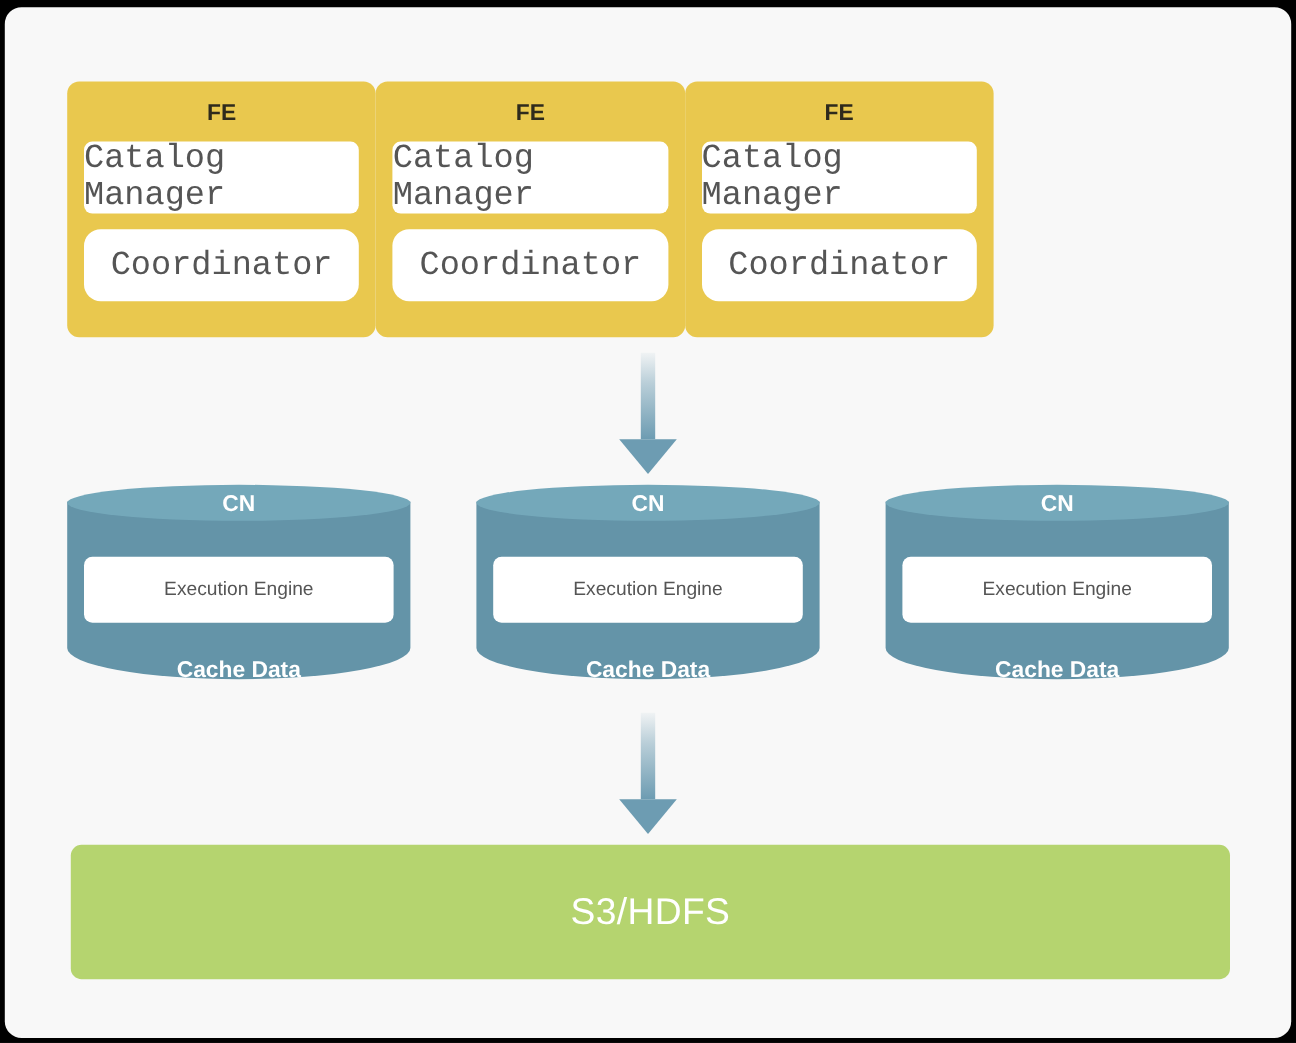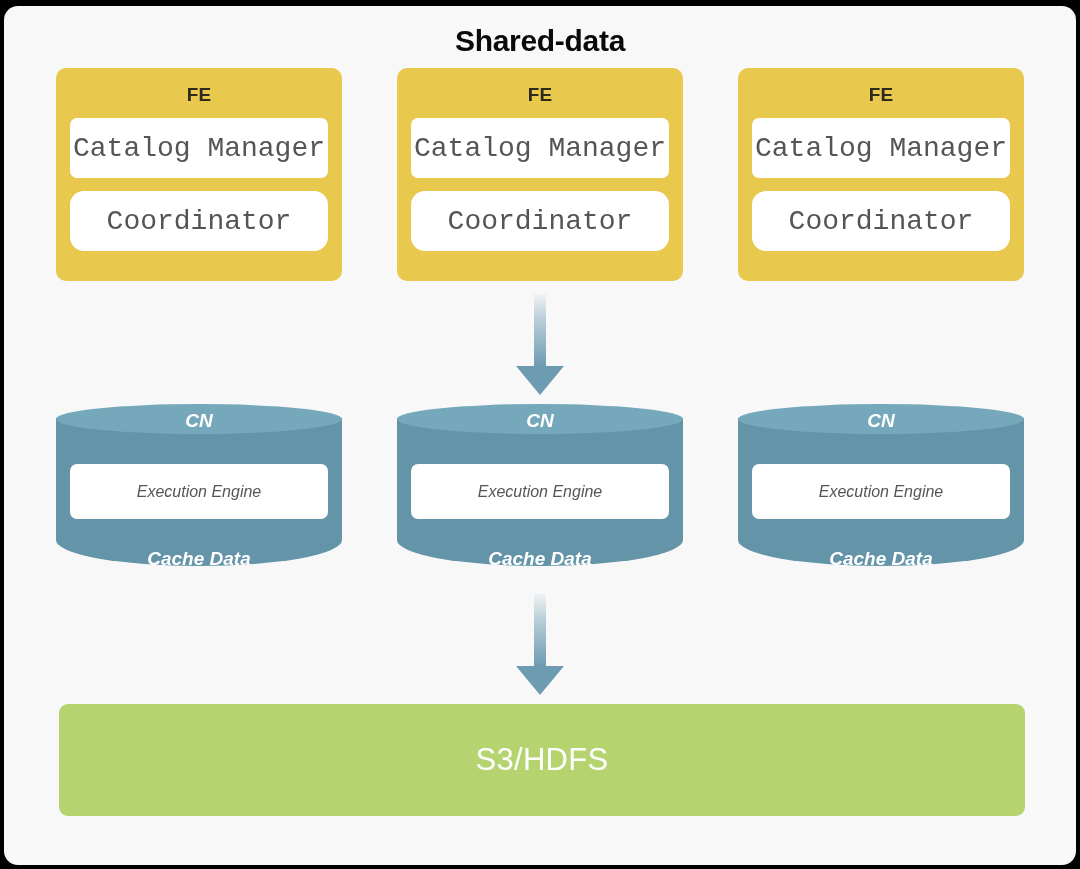--- a/index.html
+++ b/index.html
@@ -36,21 +36,21 @@
     font-weight: bold;
     color: #0a0a0a;
     letter-spacing: -0.3px;
   }
 
   
   .fe-row {
     position: absolute;
     left: 52px;
     top: 62px;
-    width: 968px;
+    width: 772px;
     height: 213px;
     display: flex;
     justify-content: space-between;
   }
   .fe-node {
     width: 286px;
     height: 213px;
     background: #e9c84e;
     border-radius: 10px;
     box-sizing: border-box;
@@ -113,21 +113,20 @@
     top: 398px;
     width: 968px;
     height: 175px;
     display: flex;
     justify-content: space-between;
   }
   .cn-node {
     position: relative;
     width: 286px;
     height: 175px;
-    font-style: italic;
   }
   .cn-body {
     position: absolute;
     left: 0;
     top: 14px;
     width: 286px;
     height: 148px;
     background: #6494a8;
     border-radius: 0 0 143px 143px / 0 0 26px 26px;
   }
@@ -196,21 +195,20 @@
     font-size: 31px;
     color: #ffffff;
     letter-spacing: 0.3px;
   }
 </style>
 </head>
 <body>
 
 <div class="diagram-frame">
 
-  <div class="diagram-title">Shared-data</div>
 
   <div class="fe-row">
 
     <div class="fe-node">
       <div class="fe-label">FE</div>
       <div class="fe-subbox">Catalog Manager</div>
       <div class="fe-subbox">Coordinator</div>
     </div>
 
     <div class="fe-node">

